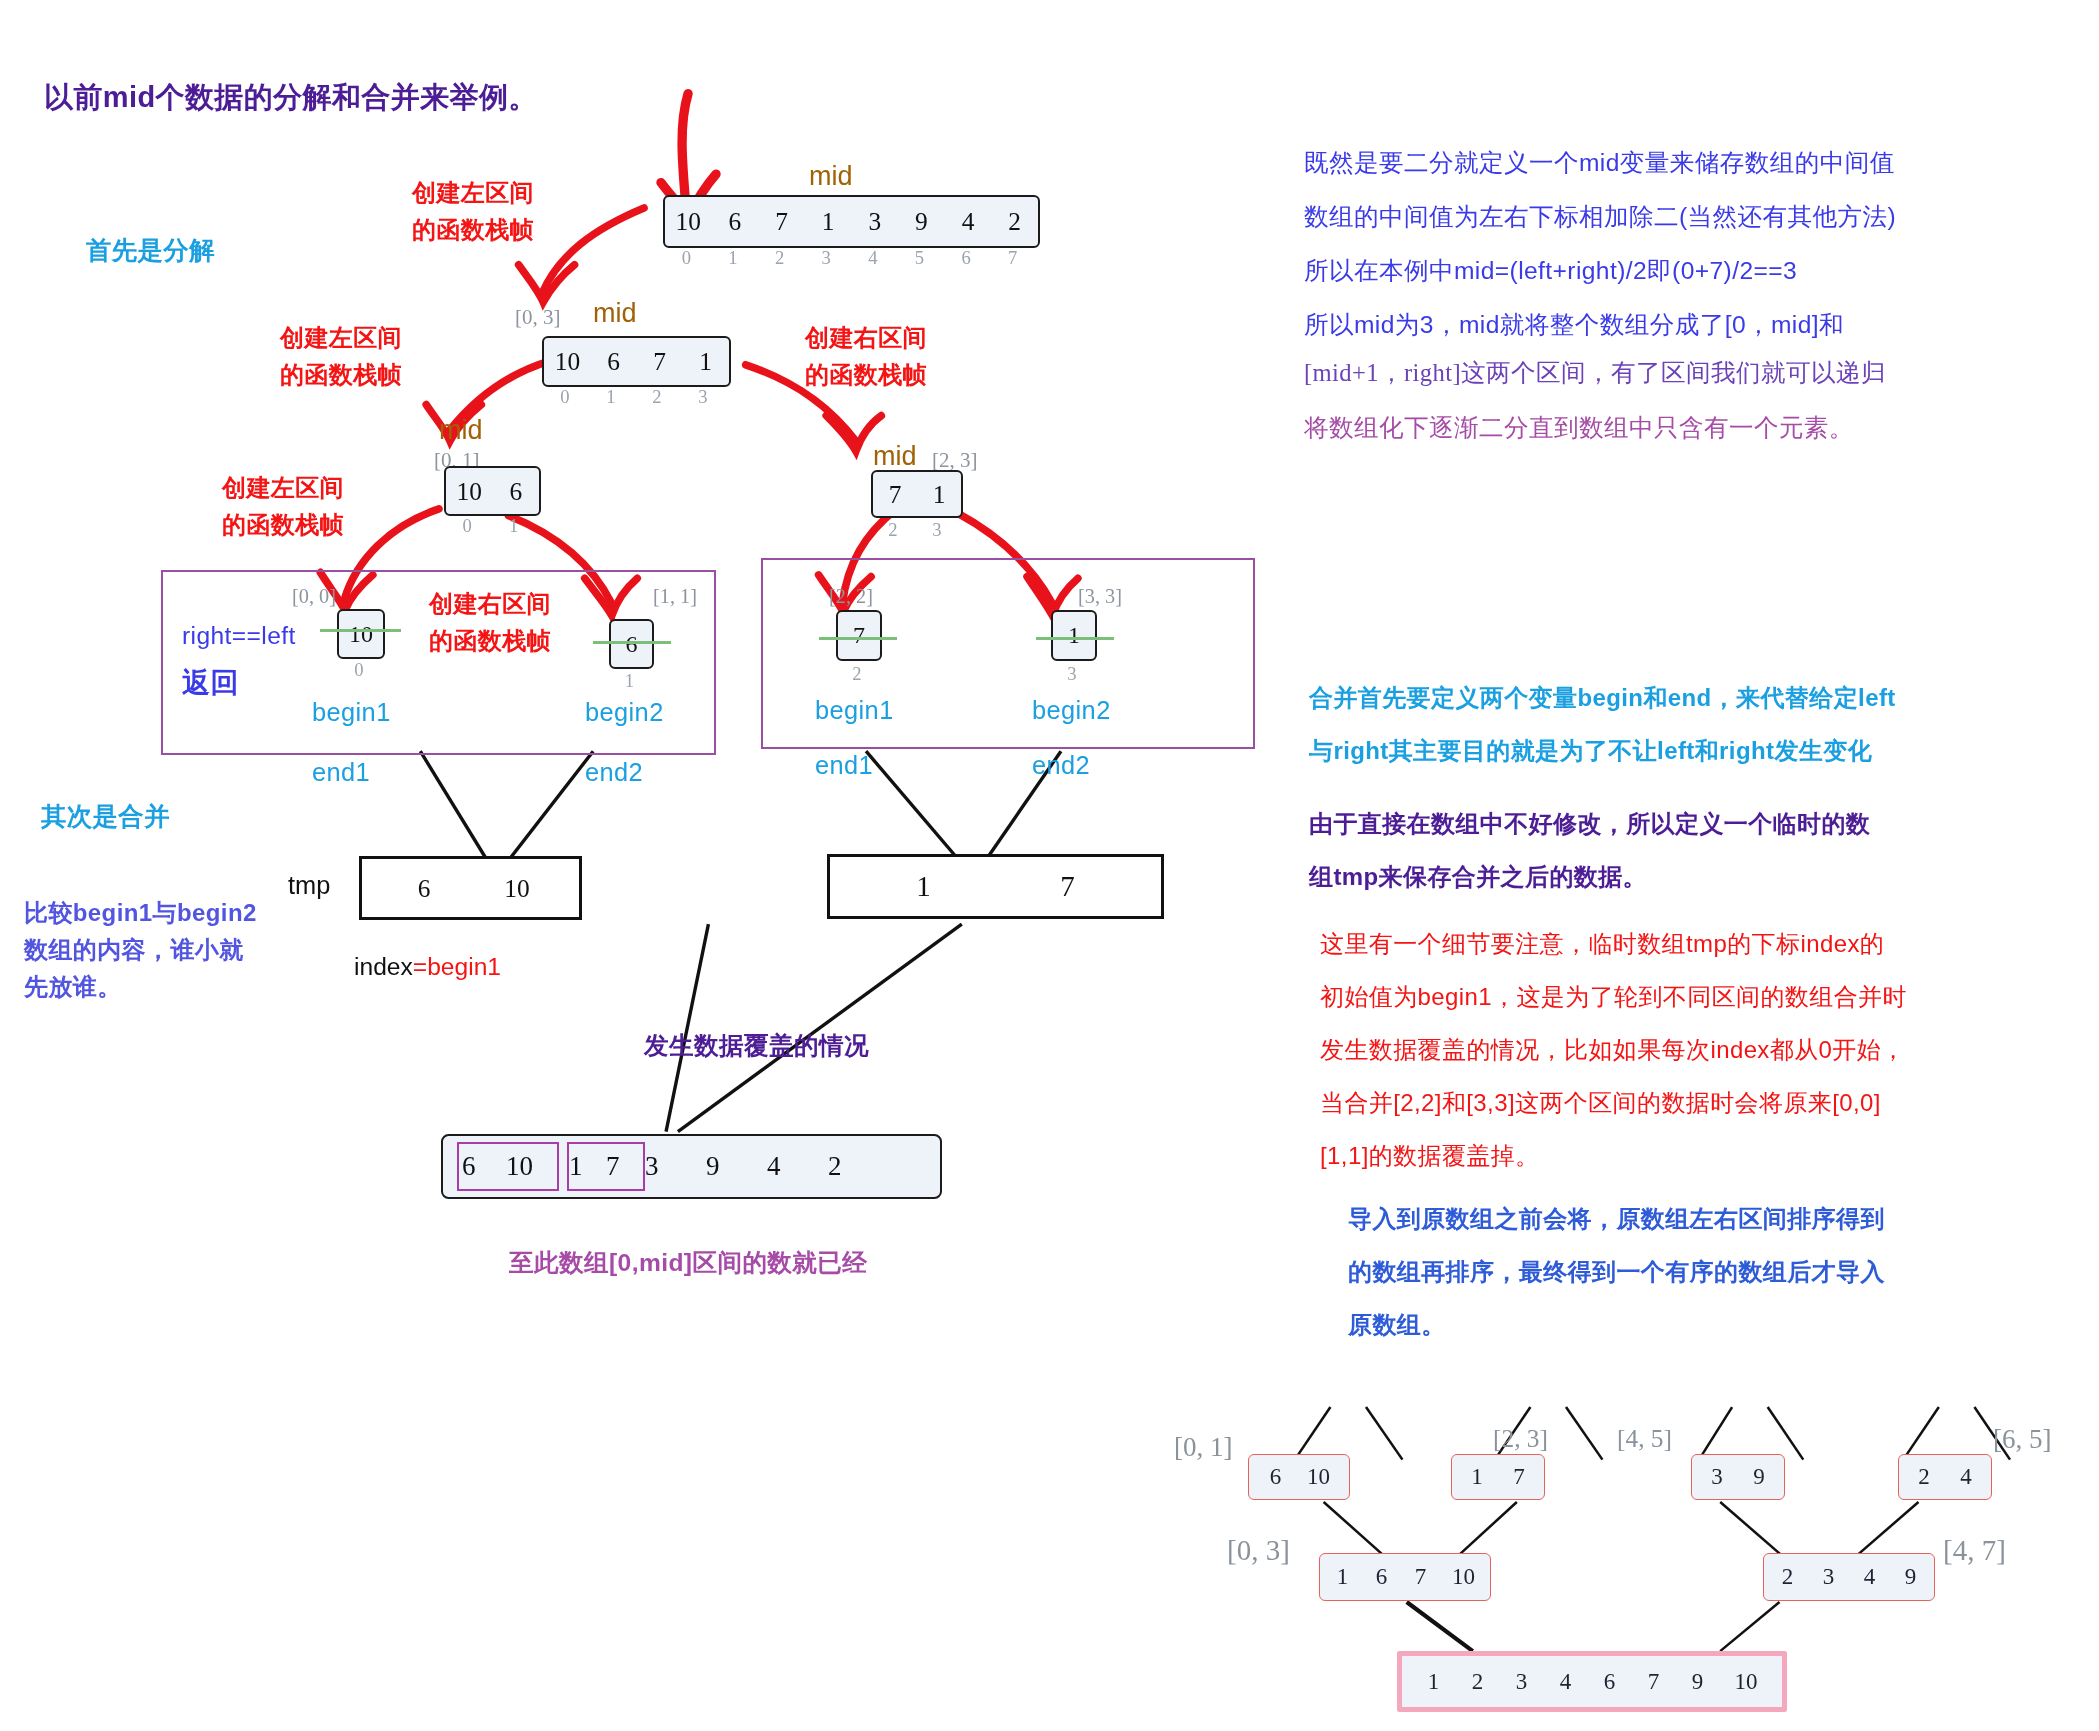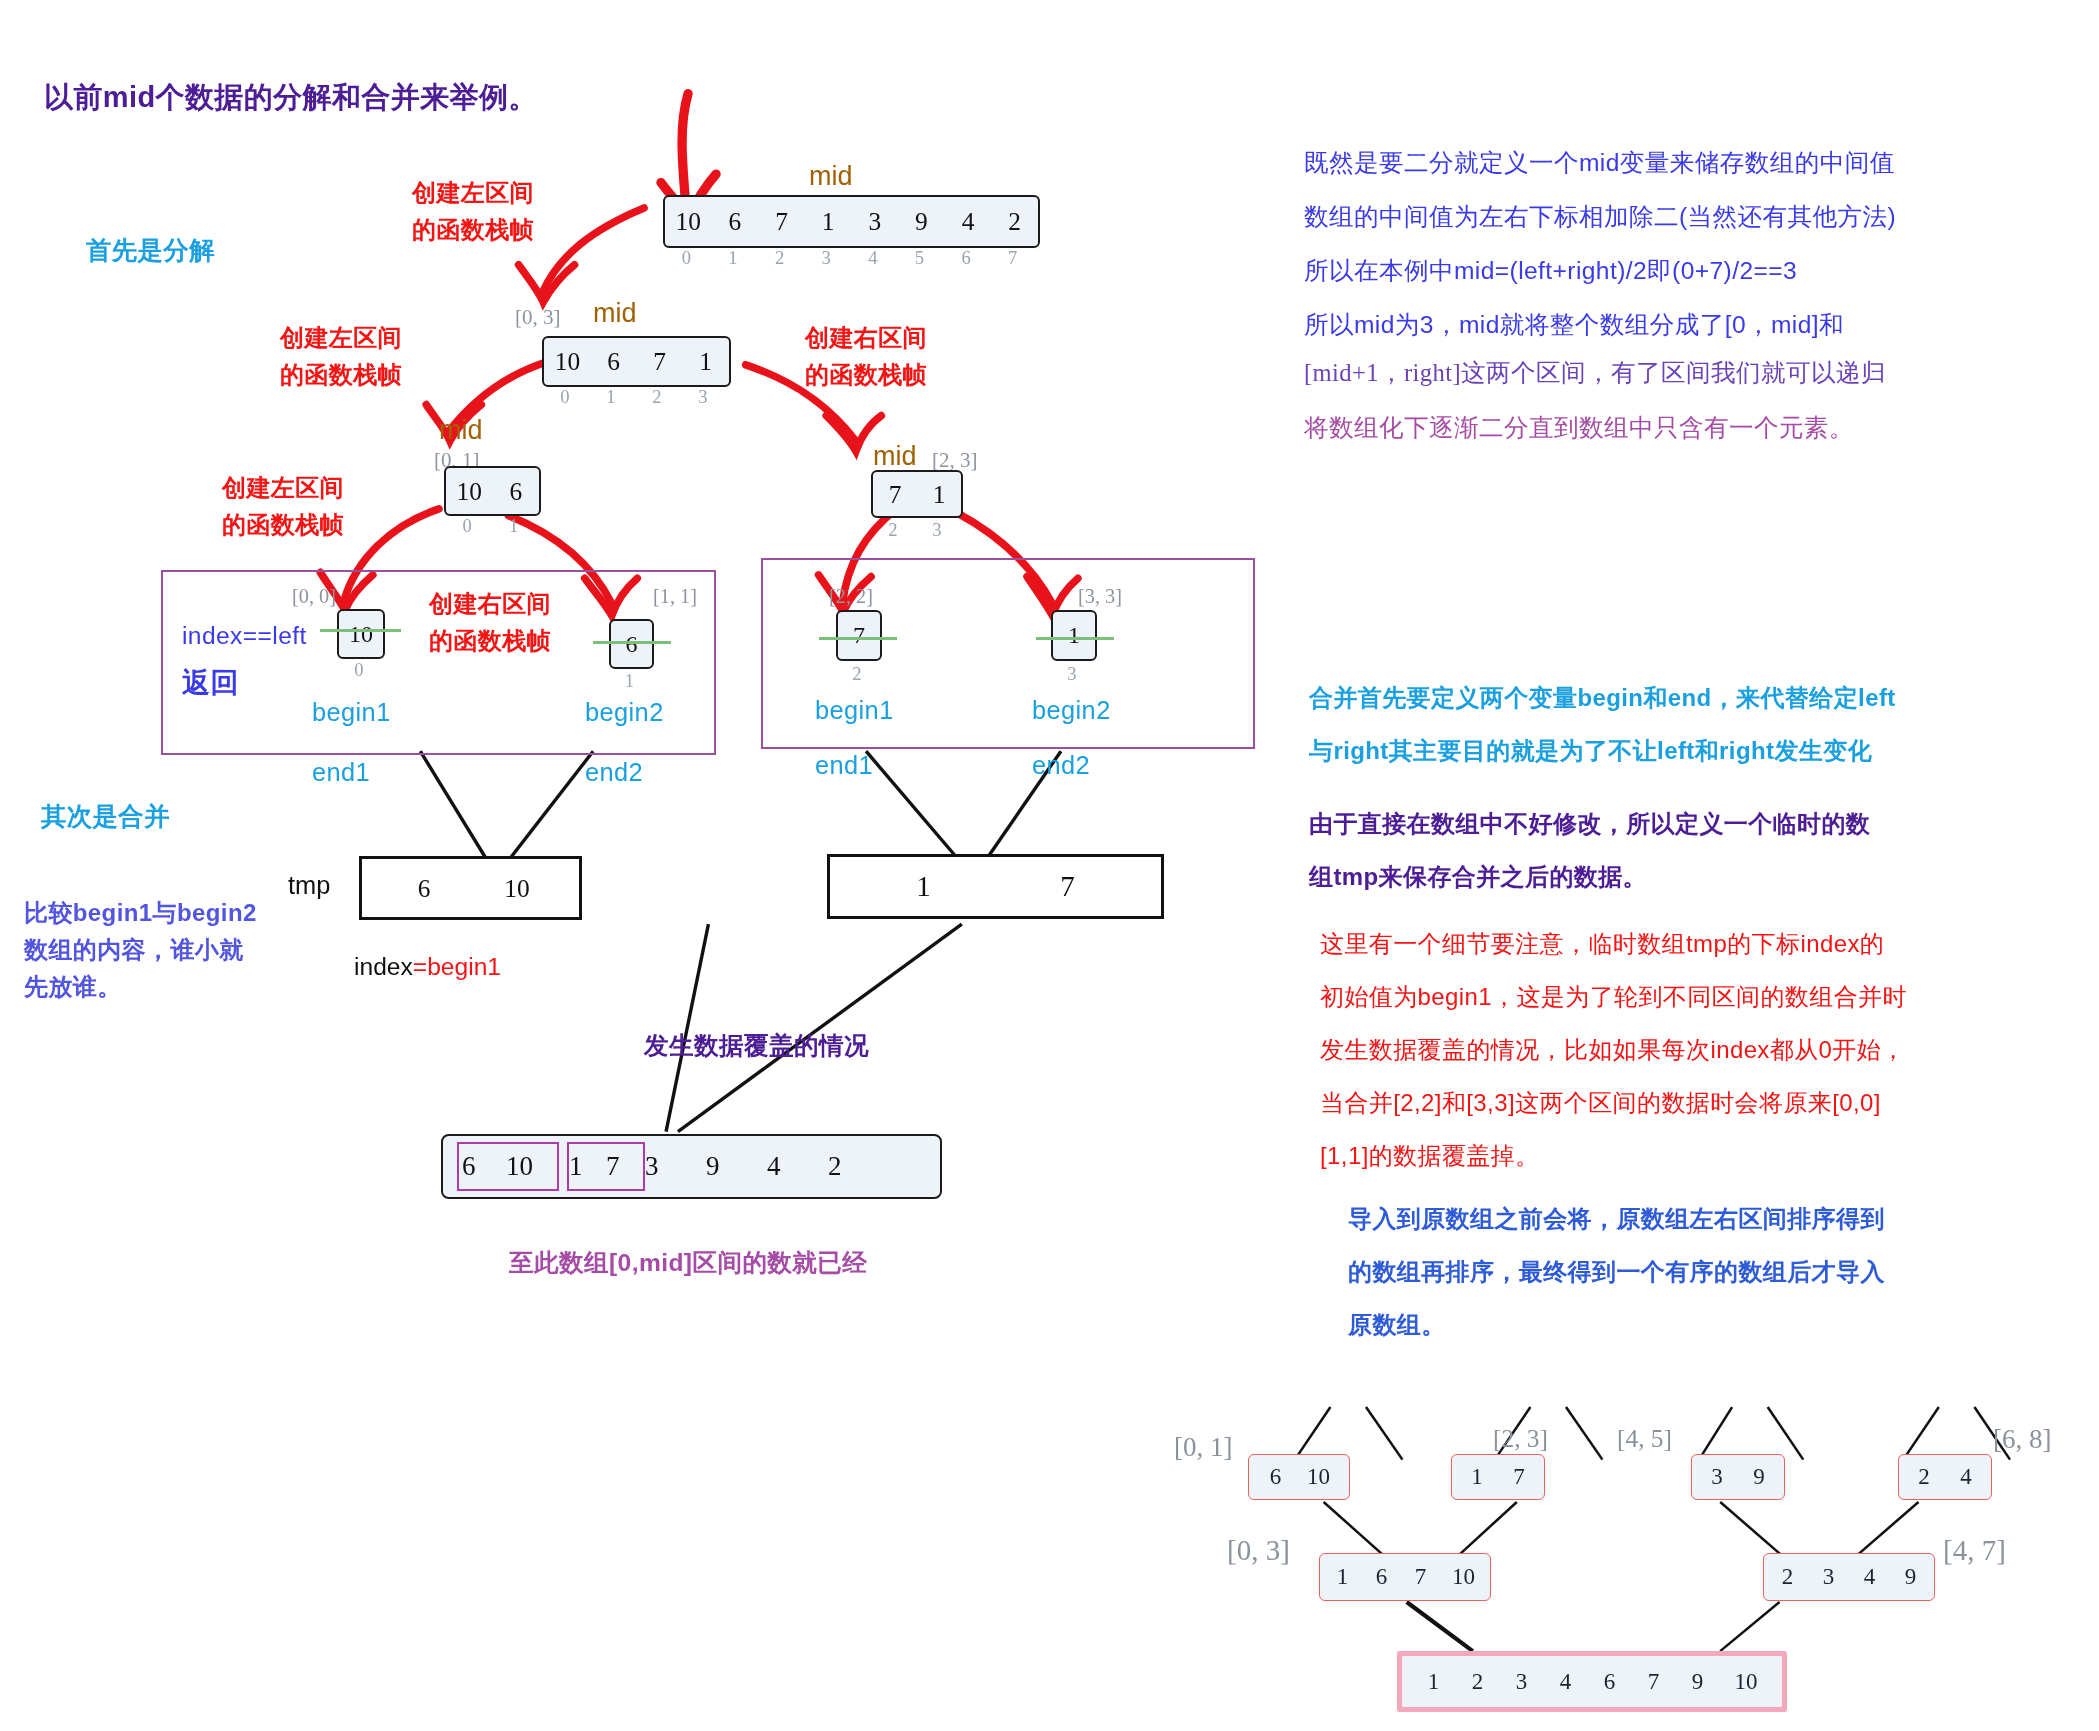--- a/index.html
+++ b/index.html
@@ -199,21 +199,21 @@
   <span class="cell" style="width:44px;">7</span>
   <span class="cell" style="width:44px;">1</span>
 </div>
 <div class="abs idxrow" style="left:871px;top:519px;width:88px;font-size:18.6px;">
   <span class="cell" style="width:44px;">2</span>
   <span class="cell" style="width:44px;">3</span>
 </div>
 
 <div class="abs pframe" style="left:161px;top:570px;width:551px;height:181px;"></div>
 
-<div class="abs cn t-blue" style="left:182px;top:617px;font-size:24.6px;font-weight:400;">index==left</div>
+<div class="abs cn t-blue" style="left:182px;top:617px;font-size:24.6px;font-weight:400;">right==left</div>
 <div class="abs cn t-blue" style="left:182px;top:661px;font-size:28px;">返回</div>
 
 <div class="abs rng" style="left:292px;top:585px;font-size:20.3px;">[0, 0]</div>
 <div class="abs arr" style="left:337px;top:609px;width:44px;height:46px;font-size:24px;">
   <span class="cell" style="width:44px;">10</span>
 </div>
 <div class="abs" style="left:320px;top:629px;width:81px;height:2.5px;background:#7BBF7B;"></div>
 <div class="abs idxrow" style="left:337px;top:659px;width:44px;font-size:18.6px;">
   <span class="cell" style="width:44px;">0</span>
 </div>
@@ -341,21 +341,21 @@
   <span class="cell" style="width:42px;text-align:center;">1</span>
   <span class="cell" style="width:42px;text-align:center;">7</span>
 </div>
 
 <div class="abs mrng" style="left:1617px;top:1424px;font-size:25.4px;">[4, 5]</div>
 <div class="abs mbox" style="left:1691px;top:1454px;width:92px;height:44px;font-size:23px;">
   <span class="cell" style="width:42px;text-align:center;">3</span>
   <span class="cell" style="width:42px;text-align:center;">9</span>
 </div>
 
-<div class="abs mrng" style="left:1993px;top:1424px;font-size:27px;">[6, 8]</div>
+<div class="abs mrng" style="left:1993px;top:1424px;font-size:27px;">[6, 5]</div>
 <div class="abs mbox" style="left:1898px;top:1454px;width:92px;height:44px;font-size:23px;">
   <span class="cell" style="width:42px;text-align:center;">2</span>
   <span class="cell" style="width:42px;text-align:center;">4</span>
 </div>
 
 <div class="abs mrng" style="left:1227px;top:1534px;font-size:29px;">[0, 3]</div>
 <div class="abs mbox" style="left:1319px;top:1553px;width:170px;height:46px;font-size:23px;">
   <span class="cell" style="width:39px;text-align:center;">1</span>
   <span class="cell" style="width:39px;text-align:center;">6</span>
   <span class="cell" style="width:39px;text-align:center;">7</span>

